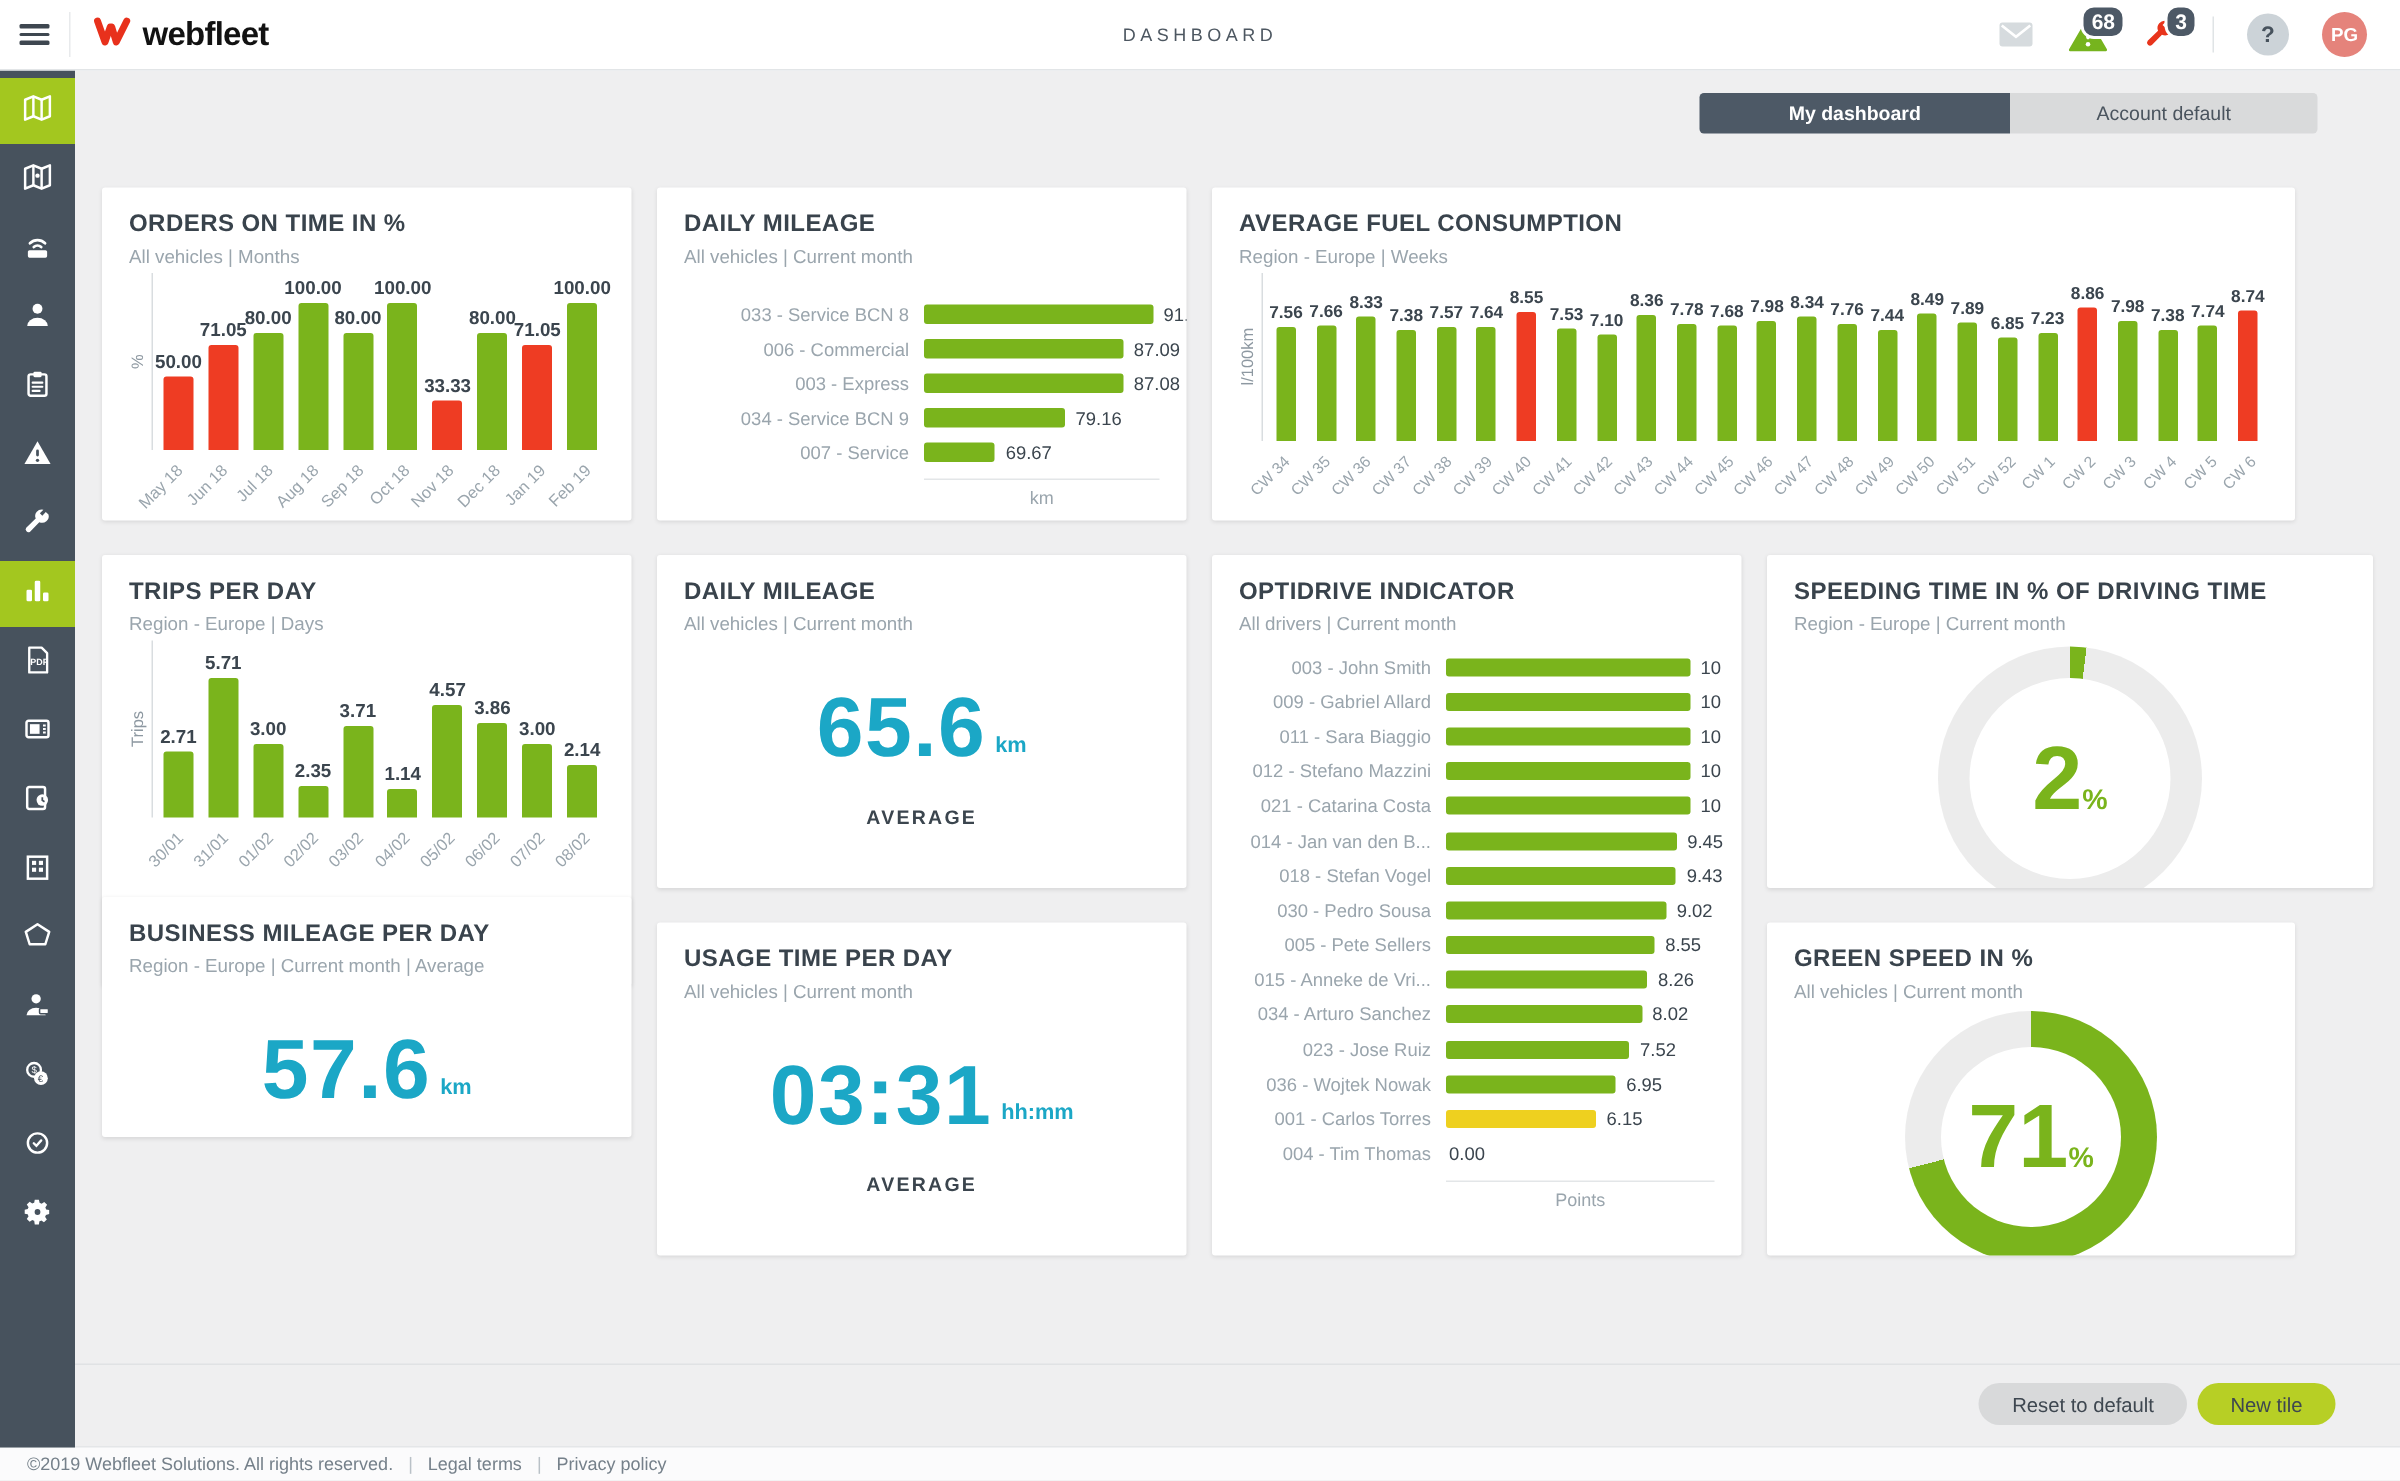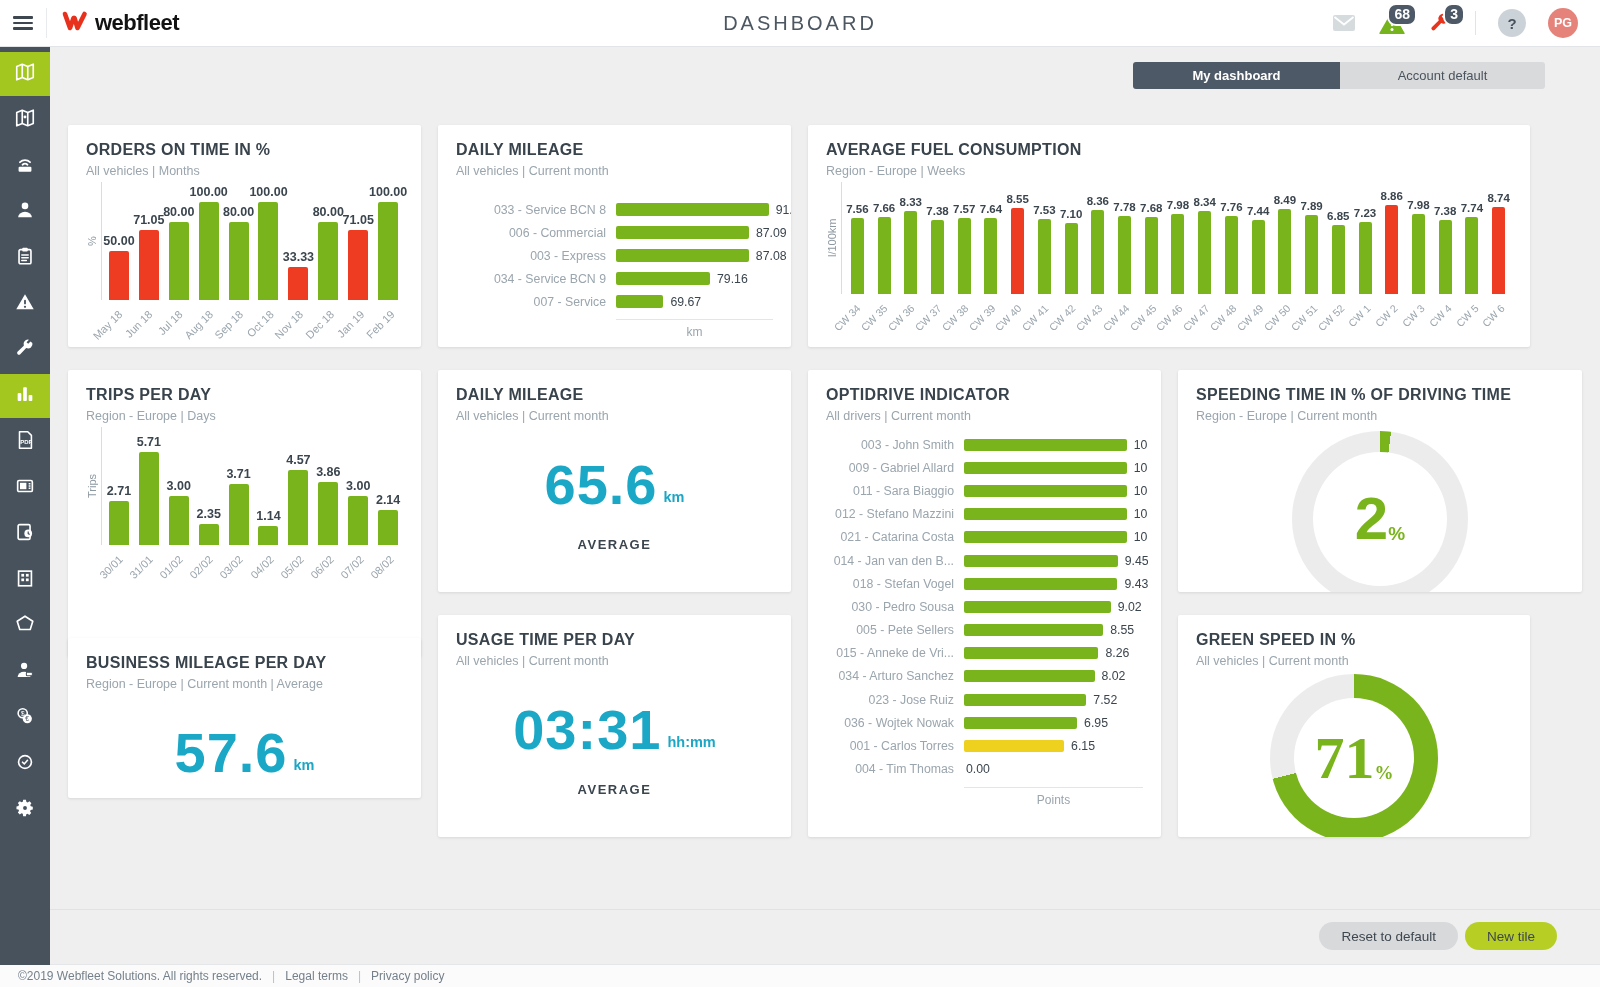--- a/index.html
+++ b/index.html
@@ -7,21 +7,21 @@
        font-family:"Liberation Sans",sans-serif;background:#efeff0;color:#3b454e}
 
   
   .topbar{position:absolute;top:0;left:0;right:0;height:46px;background:#fff;
           border-bottom:1px solid #e2e5e7;z-index:10;display:flex;align-items:center}
   .hamburger{width:46px;height:46px;display:flex;flex-direction:column;justify-content:center;
              align-items:center;gap:3px;cursor:pointer}
   .hamburger span{display:block;width:20px;height:2.5px;background:#3e4750;border-radius:1px}
   .brand{display:flex;align-items:center;gap:6px;padding:0 14px;height:30px;border-left:1px solid #e8eaec}
   .brandname{font-size:22px;font-weight:800;color:#121212;letter-spacing:-0.5px}
-  .page-title{position:absolute;left:50%;transform:translateX(-50%);font-size:20px;
+  .page-title{position:absolute;left:50%;transform:translateX(-50%);font-size:12px;
               letter-spacing:3px;color:#4d5761;font-weight:500}
   .top-icons{margin-left:auto;display:flex;align-items:center;gap:22px;padding-right:22px}
   .ticon{position:relative;display:inline-flex;width:26px;height:26px;align-items:center;justify-content:center}
   .badge{position:absolute;top:-7px;right:-12px;background:#4d5966;color:#fff;font-size:14px;
          font-weight:700;padding:1px 5px;border-radius:9px;border:2px solid #fff;line-height:1.2}
   .vdiv{width:1px;height:24px;background:#e0e4e6}
   .help{width:28px;height:28px;border-radius:50%;background:#ccd3d8;color:#47525d;font-weight:800;
         font-size:15px;display:flex;align-items:center;justify-content:center;cursor:pointer}
   .avatar{width:30px;height:30px;border-radius:50%;background:#e5837b;color:#fff;font-weight:700;
           font-size:12.5px;display:flex;align-items:center;justify-content:center;cursor:pointer}
@@ -43,21 +43,21 @@
         padding:16px 18px;box-sizing:border-box;overflow:hidden}
   .tile h3{margin:0;font-size:16px;font-weight:700;color:#39434c;letter-spacing:.3px}
   .tile .sub{font-size:12.5px;color:#9aa5ad;margin-top:5px}
   .t1{left:68px;top:125px;width:353px;height:222px}
   .t2{left:438px;top:125px;width:353px;height:222px;--lw:150px;--rh:23px;--bh:13px;--hmt:20px}
   .t3{left:808px;top:125px;width:722px;height:222px;--bw:13px;--vfs:11.5px;--xfs:10.5px;--ph:112px}
   .t4{left:68px;top:370px;width:353px;height:287px}
   .t5{left:438px;top:370px;width:353px;height:222px}
   .t6{left:808px;top:370px;width:353px;height:467px;--lw:128px;--rh:23.2px;--bh:12px;--hmt:10px}
   .t7{left:1178px;top:370px;width:404px;height:222px;--ds:176px;--dr:21px;--dmt:8px}
-  .t8{left:68px;top:638px;width:353px;height:160px}
+  .t8{left:68px;top:598px;width:353px;height:160px}
   .t9{left:438px;top:615px;width:353px;height:222px}
   .t10{left:1178px;top:615px;width:352px;height:222px;--ds:168px;--dr:24px;--dmt:6px}
 
   
   .vwrap{display:flex;margin-top:4px}
   .ylab{writing-mode:vertical-rl;transform:rotate(180deg);font-size:11px;color:#8d98a1;
         display:flex;align-items:center;justify-content:center;margin-right:3px;height:var(--ph,118px)}
   .vright{flex:1;min-width:0}
   .vplot{height:var(--ph,118px);display:flex;border-left:1px solid #d9dde0;padding-left:2px}
   .vcol{flex:1;display:flex;flex-direction:column;align-items:center;justify-content:flex-end;min-width:0}
@@ -847,21 +847,21 @@
         </div>
         <div class="bn-cap">AVERAGE</div>
       </div>
     </div>
 </section>
 
 <section class="tile t10">
   <h3>GREEN SPEED IN %</h3>
   <div class="sub">All vehicles | Current month</div>
   <div class="chart">
-      <div class="donut" style="background: conic-gradient(rgb(122, 180, 28) 0deg, rgb(122, 180, 28) 71%, rgb(236, 236, 236) 71%, rgb(236, 236, 236) 100%); font-family: Liberation Serif, serif;">
+      <div class="donut" style="background: conic-gradient(rgb(122, 180, 28) 0deg, rgb(122, 180, 28) 71%, rgb(236, 236, 236) 71%, rgb(236, 236, 236) 100%);">
         <div class="dhole"></div>
         <div class="dcenter">
           <span class="d-num" style="color: rgb(122, 180, 28);">71</span>
           <span class="d-pct" style="color: rgb(122, 180, 28);">%</span>
         </div>
       </div>
     </div>
 </section>
 
 <div class="actions-divider"></div>

